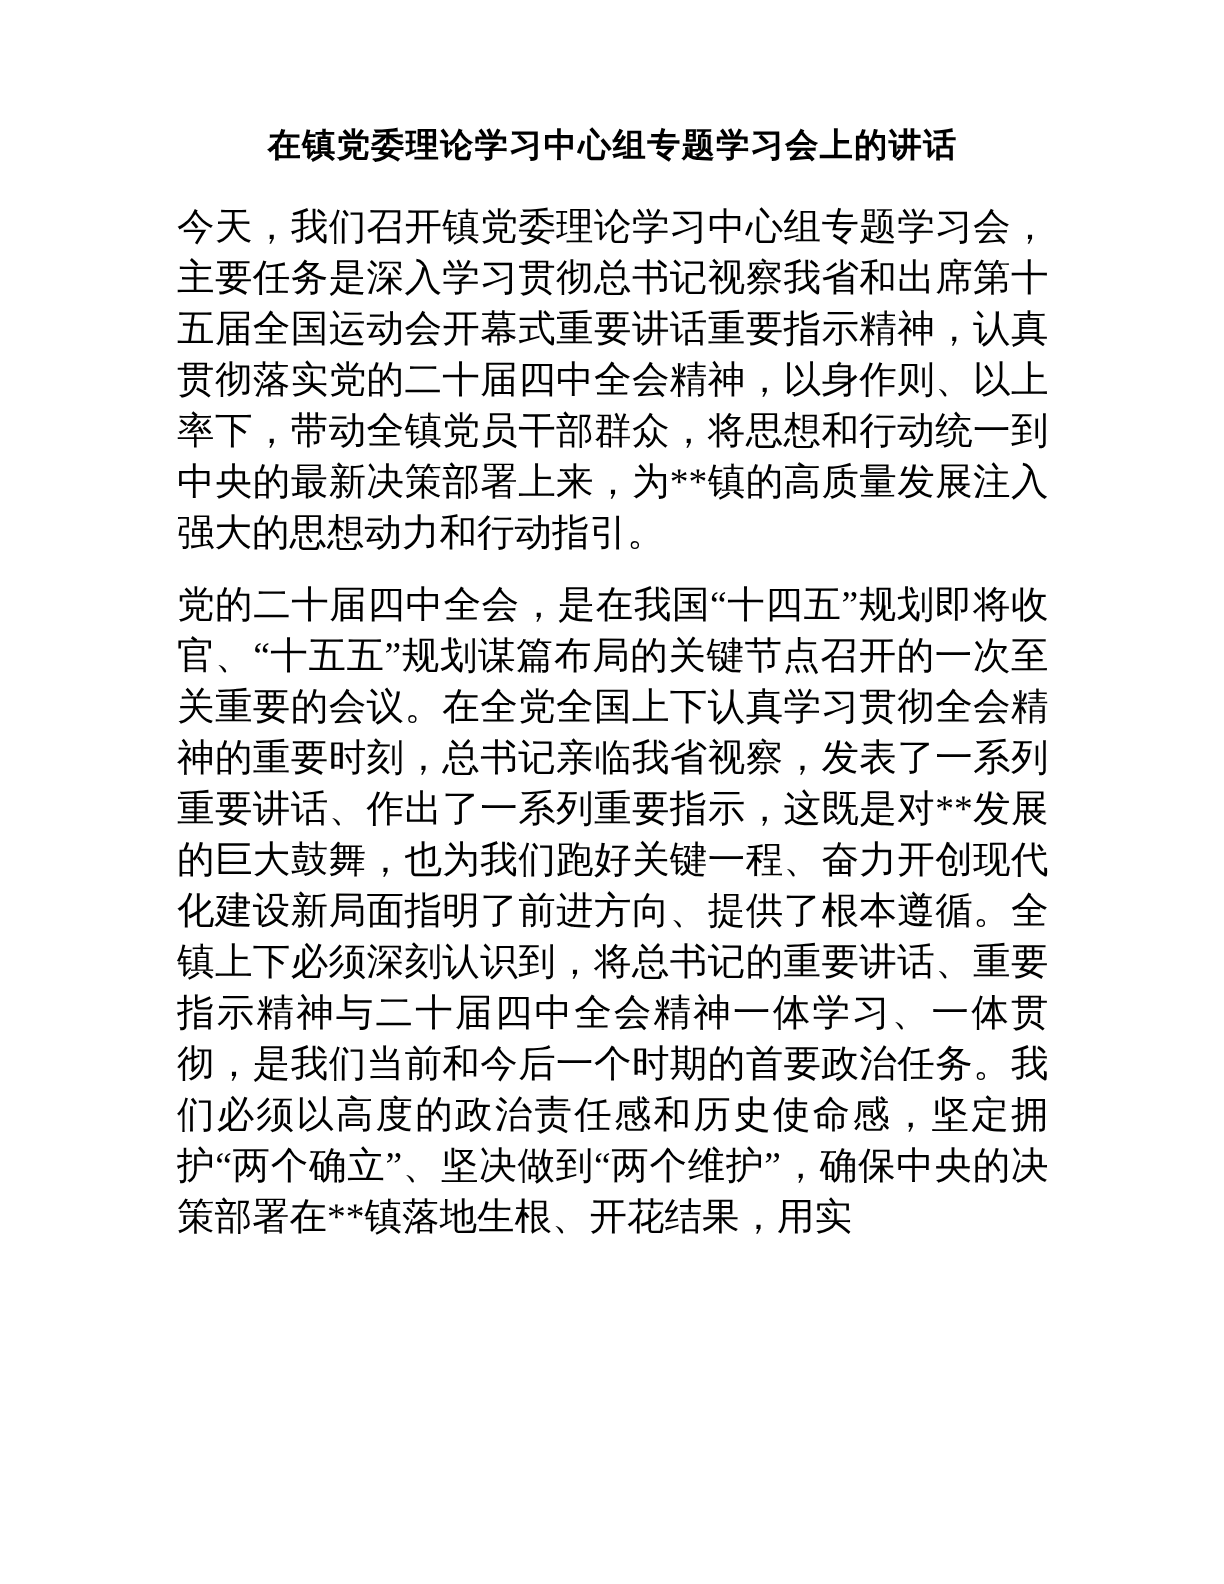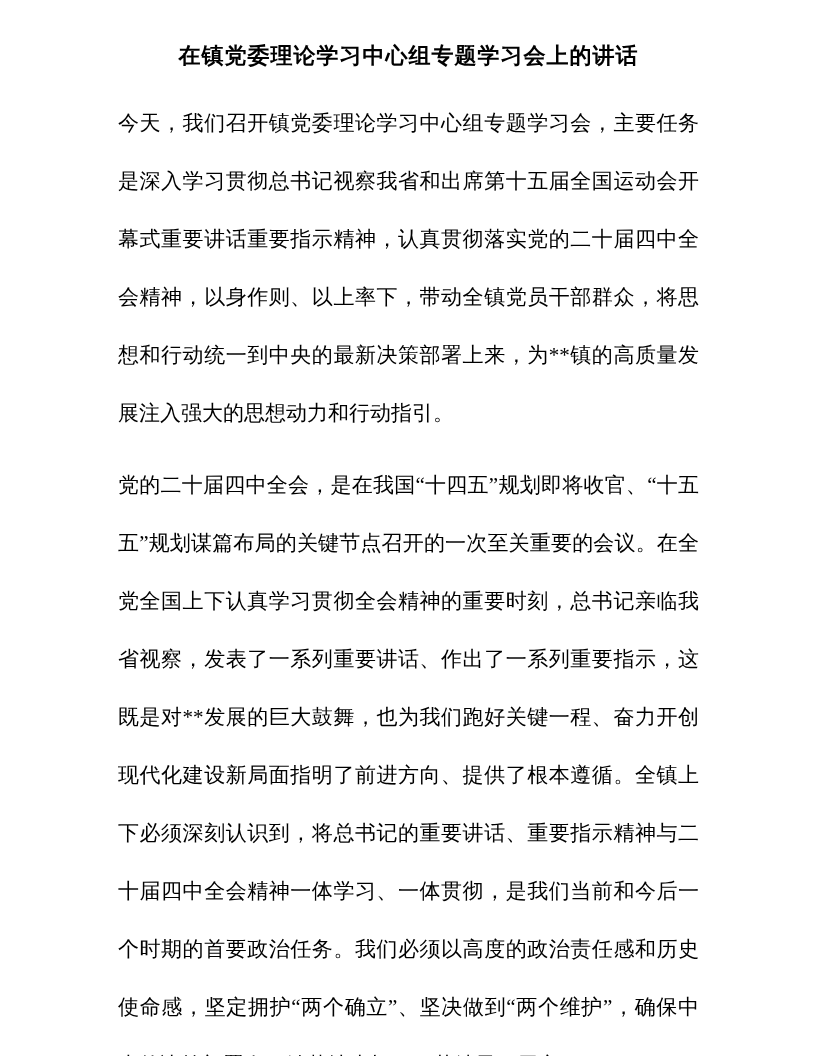--- a/index.html
+++ b/index.html
@@ -10,40 +10,40 @@
     body {
       width: 816px;
       height: 1056px;
       font-family: "Liberation Serif", "DejaVu Serif", serif;
       color: #000000;
     }
     .page {
       box-sizing: border-box;
       width: 816px;
       height: 1056px;
-      padding: 35px 117px 40px 118px;
+      padding: 76px 117px 40px 118px;
       background: #ffffff;
       overflow: hidden;
     }
     .doc-title {
       font-size: 22px;
       font-weight: bold;
       text-align: center;
       line-height: 42px;
       margin: 0 0 17px 0;
       letter-spacing: 1px;
     }
     .salutation {
       font-size: 21px;
       line-height: 41.6px;
       margin: 0 0 9px 0;
     }
     .para {
-      font-size: 21px;
-      line-height: 58px;
+      font-size: 25px;
+      line-height: 34px;
       margin: 0 0 14px 0;
       text-align: justify;
       text-justify: inter-ideograph;
       overflow-wrap: break-word;
     }
     .para:last-child {
       margin-bottom: 0;
     }
   </style>
 </head>

